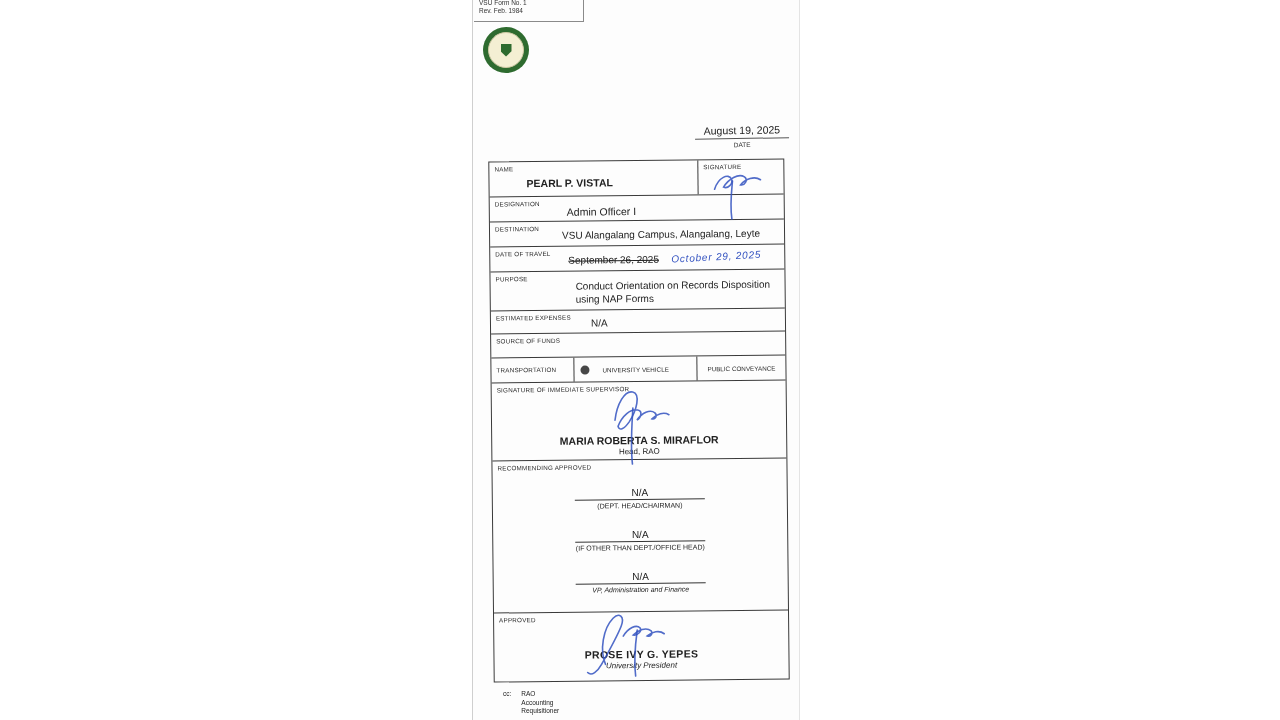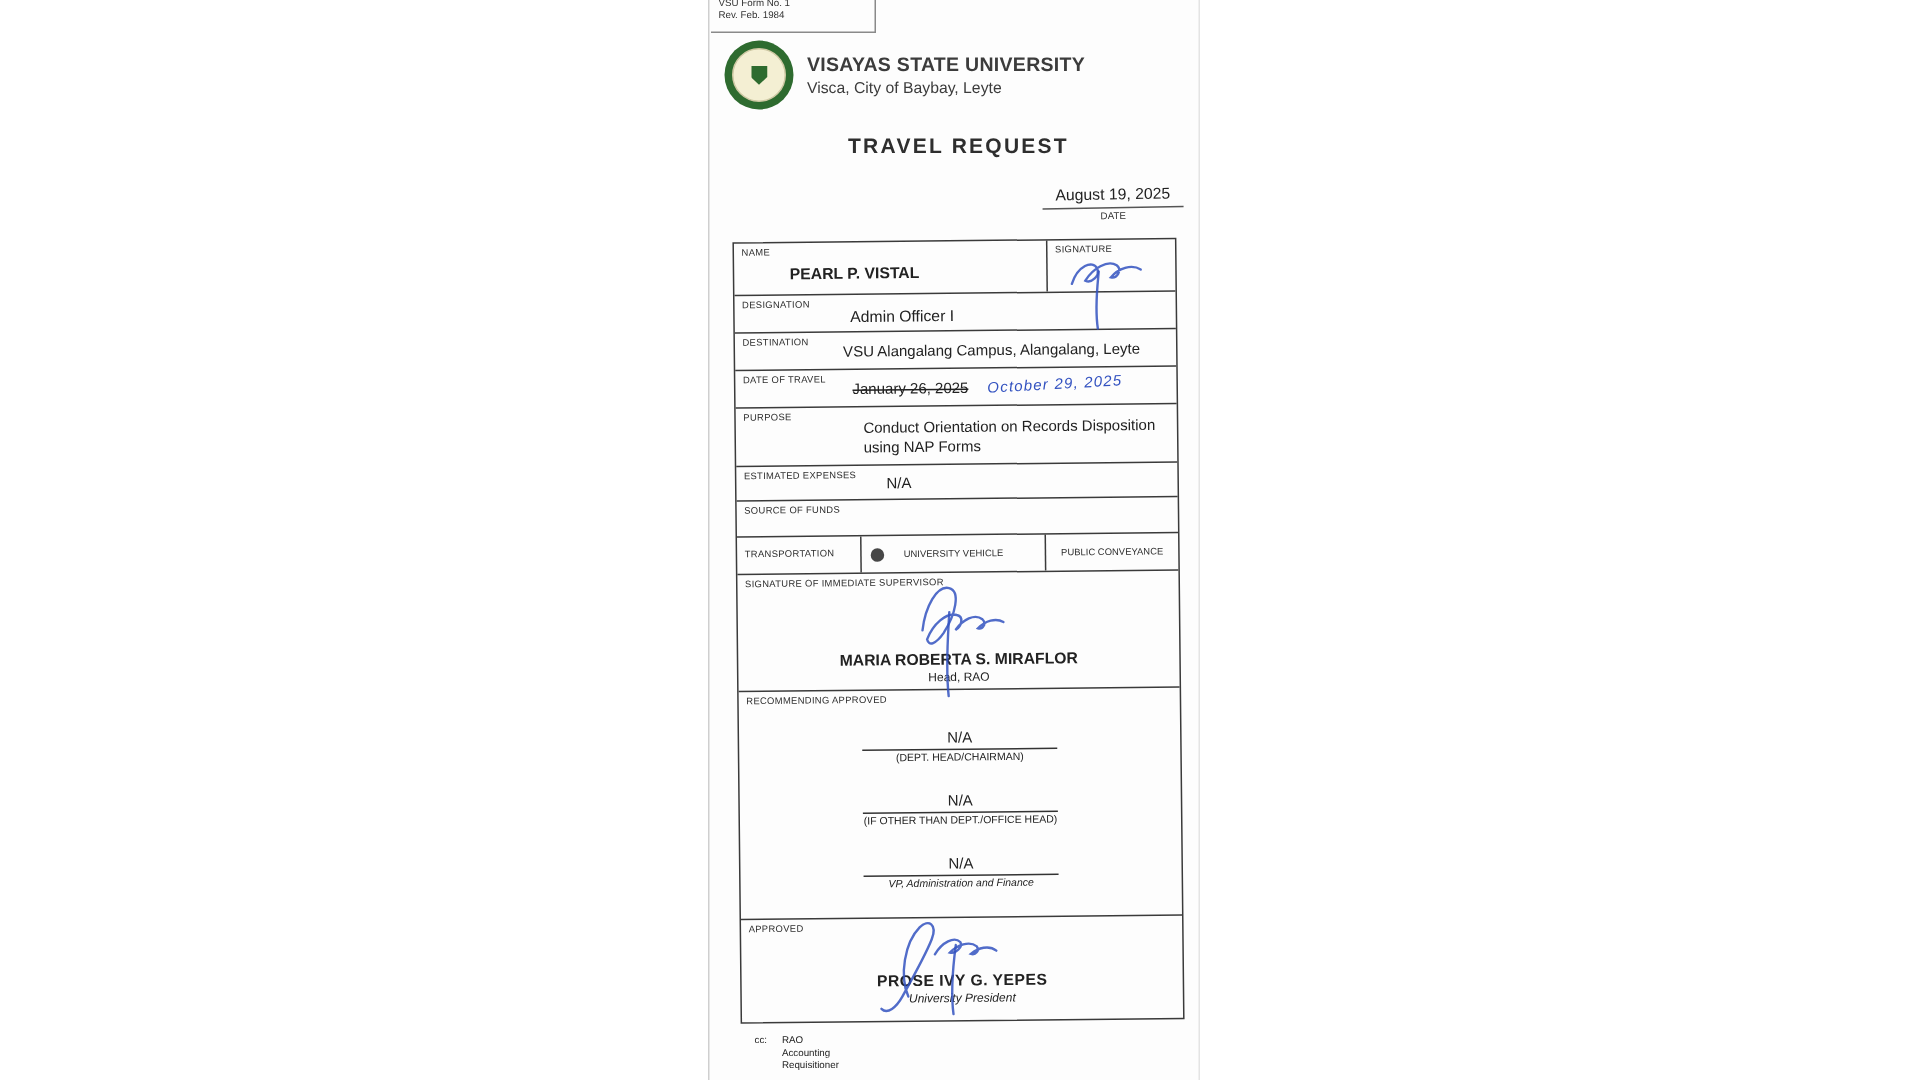--- a/index.html
+++ b/index.html
@@ -95,27 +95,22 @@
     <div>VSU Form No. 1</div>
     <div>Rev. Feb. 1984</div>
   </div>
 
   <div class="header">
     <div class="seal">
       <div class="seal-mid">
         <div class="seal-shield"></div>
       </div>
     </div>
-    <div>
-      <div class="uni">VISAYAS STATE UNIVERSITY</div>
-      <div class="addr">Visca, City of Baybay, Leyte</div>
-    </div>
-  </div>
-
-  <div class="title">TRAVEL REQUEST</div>
+  </div>
+
 
   <div class="dateblock">
     <div class="dateval">August 19, 2025</div>
     <div class="datelbl">DATE</div>
   </div>
 
   <div class="form">
 
     <div class="row r1">
       <div class="c-name">
@@ -137,21 +132,21 @@
     </div>
 
     <div class="row r3">
       <span class="lbl">DESTINATION</span>
       <div class="v-dest">VSU Alangalang Campus, Alangalang, Leyte</div>
     </div>
 
     <div class="row r4">
       <span class="lbl">DATE OF TRAVEL</span>
       <div class="v-travel">
-        <span class="strike">January 26, 2025</span>
+        <span class="strike">September 26, 2025</span>
         <span class="hand">October 29, 2025</span>
       </div>
     </div>
 
     <div class="row r5">
       <span class="lbl">PURPOSE</span>
       <div class="v-purpose">Conduct Orientation on Records Disposition using NAP Forms</div>
     </div>
 
     <div class="row r6">

